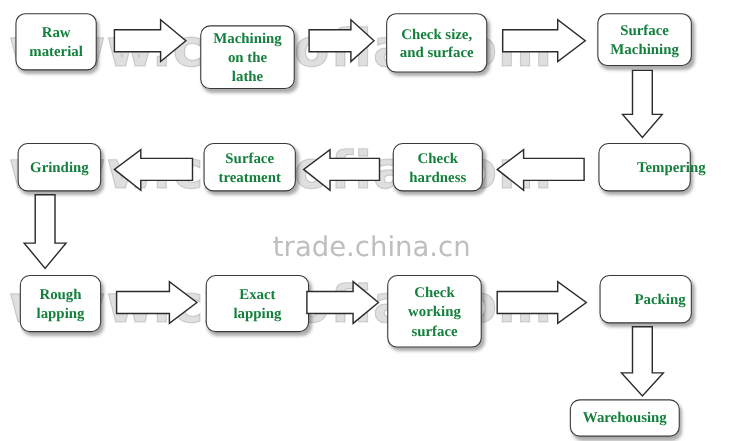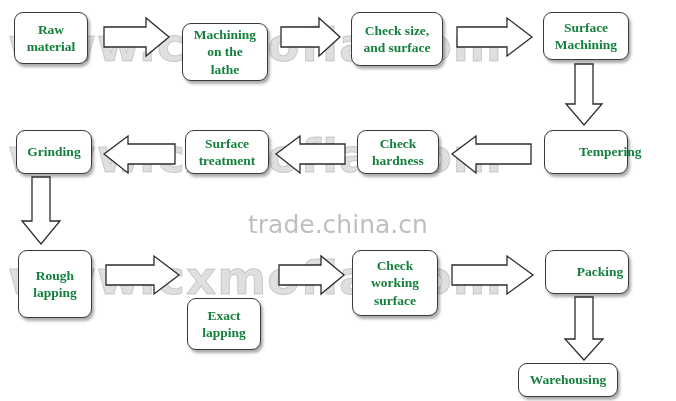--- a/index.html
+++ b/index.html
@@ -128,28 +128,28 @@
     <span class="label">
       <span>Check</span><br>
       <span>hardness</span>
     </span>
   </div>
 
   <div class="node" style="left:544px; top:130px; width:84px; height:44px;padding-left:34px;">
     <span class="label">Tempering</span>
   </div>
 
-  <div class="node" style="left:18px; top:250px; width:74px; height:68px;justify-content:flex-end;">
+  <div class="node" style="left:18px; top:250px; width:74px; height:52px;justify-content:flex-end;">
     <span class="label">
       <span>Rough</span><br>
       <span>lapping</span>
     </span>
   </div>
 
-  <div class="node" style="left:187px; top:250px; width:74px; height:52px;margin-top:48px;">
+  <div class="node" style="left:187px; top:250px; width:94px; height:52px;">
     <span class="label">
       <span>Exact</span><br>
       <span>lapping</span>
     </span>
   </div>
 
   <div class="node" style="left:352px; top:250px; width:86px; height:66px;">
     <span class="label">
       <span>Check</span><br>
       <span>working</span><br>

